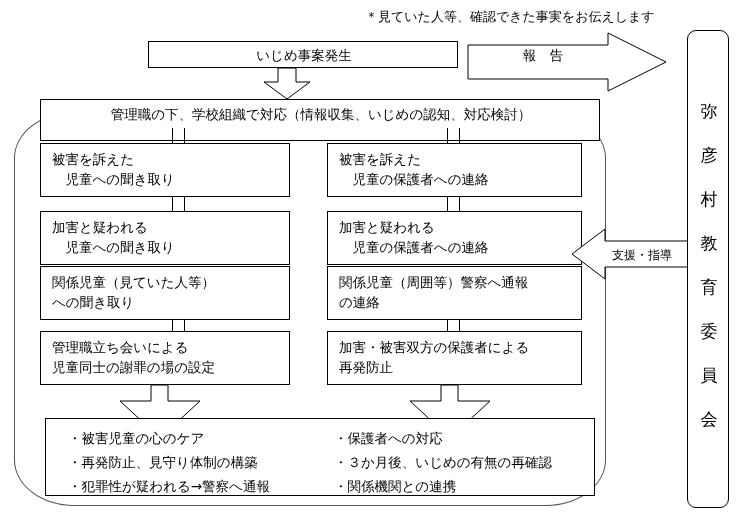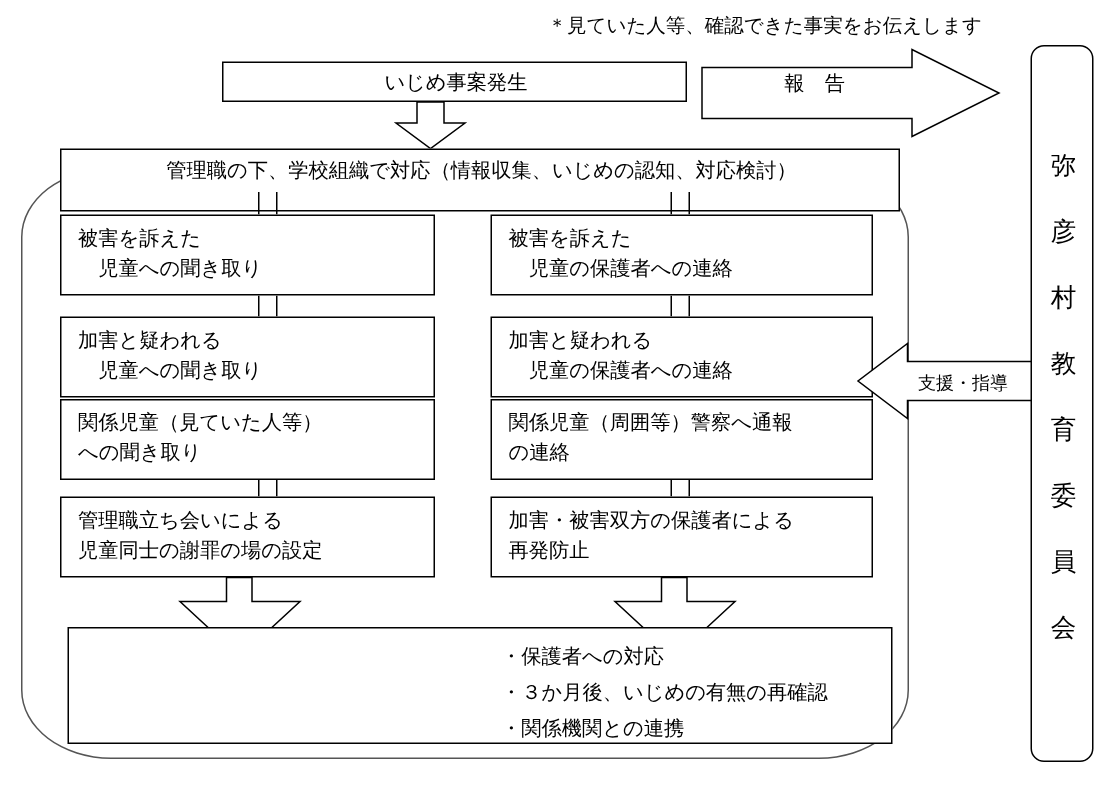--- a/index.html
+++ b/index.html
@@ -188,20 +188,23 @@
       <polygon class="aline" points="33,0 50,0 50,16 82,16 42,53 2,16 33,16"></polygon>
     </svg>
   </div>
   <div class="abs" id="arrow-down-r">
     <svg width="90" height="54" viewBox="0 0 90 54">
       <polygon class="aline" points="33,0 50,0 50,16 82,16 42,53 2,16 33,16"></polygon>
     </svg>
   </div>
 
   <div class="abs rbox" id="summary-box">
+    <div class="col-a">・被害児童の心のケア
+・再発防止、見守り体制の構築
+・犯罪性が疑われる→警察へ通報</div>
     <div class="col-b">・保護者への対応
 ・３か月後、いじめの有無の再確認
 ・関係機関との連携</div>
   </div>
 
   <div class="abs" id="arrow-support">
     <svg width="120" height="52" viewBox="0 0 120 52">
       <polygon class="aline" points="119,13 34,13 34,1 1,26 34,51 34,39 119,39"></polygon>
     </svg>
   </div>

